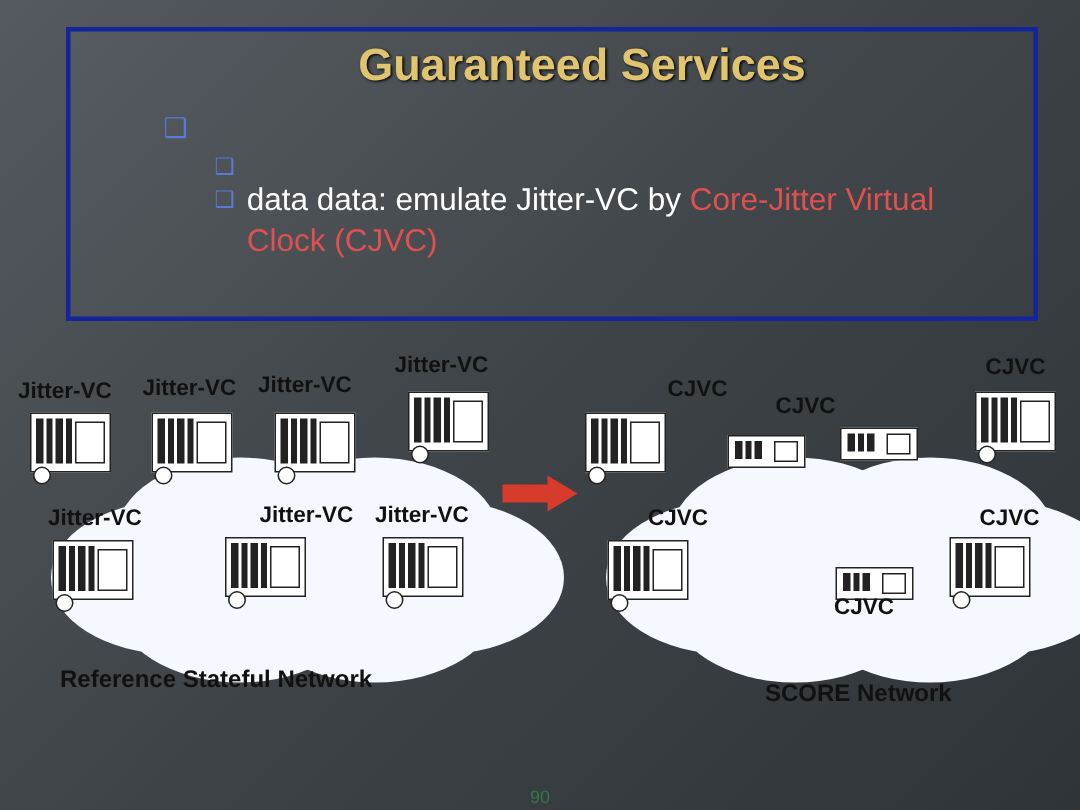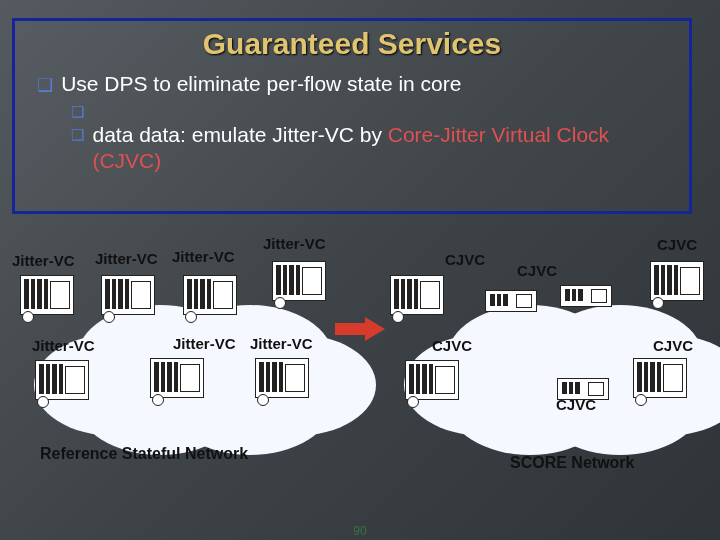--- a/index.html
+++ b/index.html
@@ -1,17 +1,17 @@
 <!DOCTYPE html>
 <html><head>
 <meta charset="utf-8">
 <style>
   html, body { margin:0; padding:0; width:720px; height:540px; font-family: Arial, Helvetica, sans-serif; background:#2a2f36; }
   .slide { position:relative; width:720px; height:540px; background:linear-gradient(135deg,#545a5f 0%,#3d4346 50%,#2f3438 100%); overflow:hidden; }
-  .content-box { position:absolute; left:12px; top:18px; right:28px; height:190px; border:3px solid #14259b; background:rgba(255,255,255,0.02); }
+  .content-box { position:absolute; left:44px; top:18px; right:28px; height:190px; border:3px solid #14259b; background:rgba(255,255,255,0.02);padding-left:40px; }
   .title { text-align:center; font-size:30px; font-weight:bold; color:#e0c470; margin-top:6px; text-shadow:1px 1px 2px #000; }
   .bullets { margin:10px 22px 0 22px; color:#fff; font-size:21px; line-height:1.25; }
   .b1 { display:flex; align-items:flex-start; margin-bottom:2px; }
   .b2 { display:flex; align-items:flex-start; margin-left:34px; }
   .sq { color:#5a7ad6; font-size:18px; margin-right:8px; flex:0 0 auto; margin-top:3px; }
   .sq2 { color:#5a7ad6; font-size:15px; margin-right:8px; flex:0 0 auto; margin-top:4px; }
   .hl { color:#e05050; }
 
   .cloud { position:absolute; border-radius:50%; background:#f5f9ff; box-shadow:0 0 0 18px #f5f9ff, -90px 5px 0 6px #f5f9ff, 90px 5px 0 6px #f5f9ff, -45px -22px 0 8px #f5f9ff, 45px -22px 0 8px #f5f9ff, -45px 22px 0 8px #f5f9ff, 45px 22px 0 8px #f5f9ff; }
   .cloud.left  { left:130px; top:335px; width:150px; height:90px; }
@@ -40,21 +40,20 @@
 </style>
 </head>
 <body>
 
 <div class="slide">
   <div class="content-box">
     <div class="title">Guaranteed Services</div>
     <div class="bullets">
       <div class="b1">
         <span class="sq">❑</span>
-        <span>Use DPS to eliminate per-flow state in core</span>
       </div>
       <div class="b2">
         <span class="sq2">❑</span>
       </div>
       <div class="b2">
         <span class="sq2">❑</span>
         <span><span>data data: emulate Jitter-VC by </span><span class="hl">Core-Jitter Virtual Clock (CJVC)</span></span>
       </div>
     </div>
   </div>

